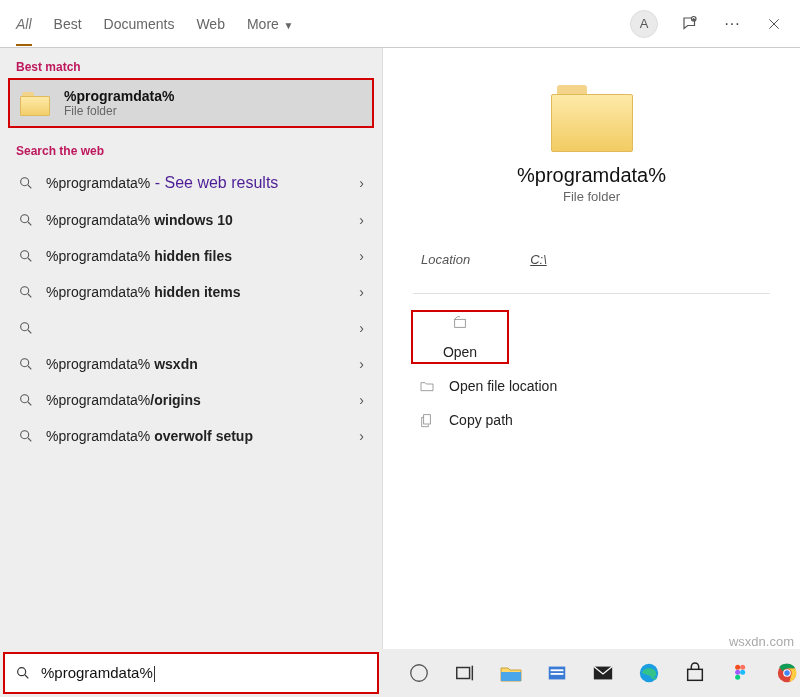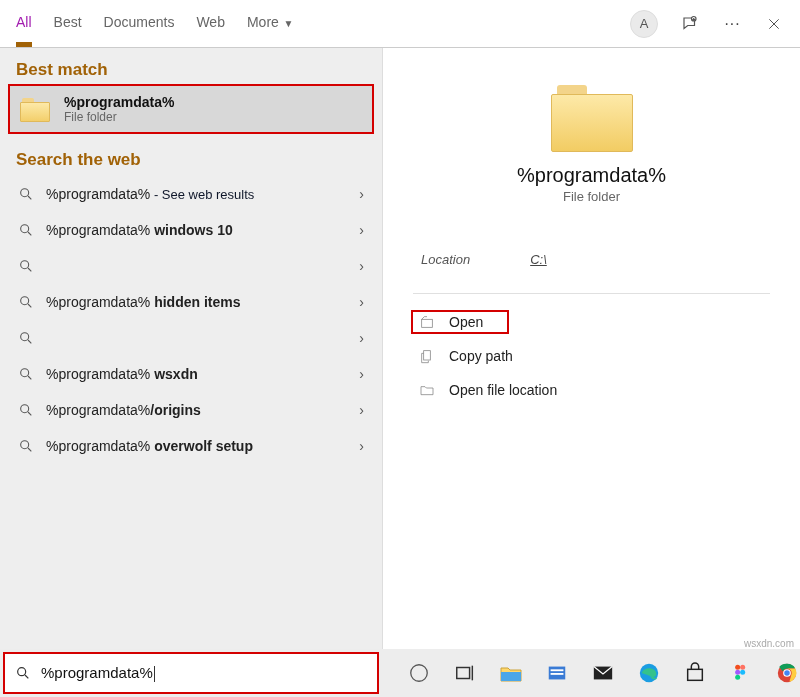--- a/index.html
+++ b/index.html
@@ -1,70 +1,70 @@
 <!DOCTYPE html>
 <html><head>
 <meta charset="utf-8">
 <style>
   * { box-sizing: border-box; font-family: "Segoe UI", sans-serif; }
   body { margin: 0; width: 800px; height: 697px; background: #fff; overflow: hidden; position: relative; }
 
   .header { height: 48px; border-bottom: 1px solid #ccc; display: flex; align-items: center; padding: 0 16px; }
   .tabs { display: flex; gap: 22px; font-size: 14px; color: #666; }
   .tab { cursor: pointer; padding: 14px 0 12px; }
-  .tab.active { color: #a21caf; border-bottom: 5px solid #a16207; }
+  .tab.active { color: #737373; border-bottom: 2px solid #a16207; font-style: italic; }
   .tab .chev { font-size: 10px; margin-left: 2px; }
   .header-right { margin-left: auto; display: flex; align-items: center; gap: 22px; color: #555; }
   .avatar { width: 28px; height: 28px; border-radius: 50%; background: #eaeaea; display: flex; align-items: center; justify-content: center; font-size: 13px; color: #555; border: 1px solid #ddd; }
   .icon-btn { width: 20px; height: 20px; display: flex; align-items: center; justify-content: center; font-size: 16px; color: #444; }
   .feedback svg { width: 18px; height: 18px; }
 
   .content { display: flex; height: 601px; }
   .left { width: 382px; background: #eeeeee; display: flex; flex-direction: column; }
-  .section-label { font-size: 17px; font-weight: 600; color: #a16207; padding: 12px 16px 6px; border-radius: 12px; }
+  .section-label { font-size: 12px; font-weight: 600; color: #be185d; padding: 12px 16px 6px; border-radius: 12px; }
 
   .best-match { display: flex; align-items: center; gap: 14px; background: #d8d8d8; margin: 0 10px 6px; padding: 8px 10px; outline: 2px solid #d40000; }
   .folder-icon { width: 30px; height: 26px; position: relative; }
   .folder-icon .tab2 { position: absolute; top: 2px; left: 2px; width: 12px; height: 5px; background: #f3d48a; border-radius: 2px 2px 0 0; }
   .folder-icon .body2 { position: absolute; top: 6px; left: 0; width: 30px; height: 20px; background: linear-gradient(#fde9a8,#f3cf6b); border: 1px solid #e0b95a; border-radius: 1px; }
   .bm-title { font-size: 14px; font-weight: 700; color: #111; }
   .bm-sub { font-size: 12px; color: #666; }
 
   .web-list { display: flex; flex-direction: column; }
   .web-item { display: flex; align-items: center; gap: 12px; padding: 10px 18px; font-size: 14px; color: #222; cursor: pointer; }
   .web-item .sicon { width: 16px; height: 16px; }
   .web-item .sicon svg { width: 16px; height: 16px; stroke: #555; fill: none; stroke-width: 1.6; }
   .web-item .txt b { font-weight: 700; }
-  .web-item .hint { color: #0f172a; font-size: 13px; }
+  .web-item .hint { color: #4c1d95; font-size: 16px; }
   .web-item .chev { margin-left: auto; color: #555; font-size: 14px; }
 
   .right { flex: 1; background: #fff; padding: 24px 30px; border-left: 1px solid #ddd; position: relative; }
   .big-folder { width: 82px; height: 70px; margin: 10px auto 12px; position: relative; }
   .big-folder .tab2 { position: absolute; top: 3px; left: 6px; width: 30px; height: 12px; background: #f3d48a; border-radius: 3px 3px 0 0; }
   .big-folder .body2 { position: absolute; top: 12px; left: 0; width: 82px; height: 58px; background: linear-gradient(#fde9a8,#f2cc63); border: 1px solid #e0b95a; border-radius: 2px; }
   .big-title { text-align: center; font-size: 20px; color: #111; }
   .big-sub { text-align: center; font-size: 13px; color: #666; margin-top: 2px; margin-bottom: 42px; }
   .meta-row { display: flex; gap: 60px; font-size: 13px; color: #555; padding: 6px 8px 26px; border-bottom: 1px solid #e0e0e0; font-style: italic; }
   .meta-row .val { text-decoration: underline; color: #444; }
 
   .actions { margin-top: 18px; display: flex; flex-direction: column; gap: 14px; font-size: 14px; color: #222; }
   .action { display: flex; align-items: center; gap: 14px; padding: 2px 6px; }
-  .action.hl { outline: 2px solid #d40000; width: 94px; padding: 2px 6px; }
+  .action.hl { outline: 2px solid #d40000; width: 94px; padding: 2px 6px; flex-direction: column; }
   .action .ai { width: 16px; height: 16px; stroke: #888; fill: none; stroke-width: 1.2; }
 
   .taskbar { position: absolute; left: 0; bottom: 0; width: 800px; height: 48px; background: #ededed; display: flex; align-items: center; }
   .searchbox { width: 374px; height: 40px; margin: 4px; border: 1px solid #888; background: #fff; display: flex; align-items: center; padding: 0 10px; gap: 10px; outline: 2px solid #d40000; outline-offset: -1px; }
   .searchbox svg { width: 16px; height: 16px; stroke: #333; fill: none; stroke-width: 1.8; }
   .searchbox span { font-size: 15px; color: #111; position: relative; }
   .searchbox .cursor { display: inline-block; width: 1px; height: 16px; background: #333; vertical-align: middle; margin-left: 1px; }
 
   .tb-icons { display: flex; align-items: center; gap: 20px; margin-left: 24px; }
   .tb { width: 26px; height: 26px; display: flex; align-items: center; justify-content: center; }
 
-  .watermark { position: absolute; right: 6px; bottom: 48px; font-size: 10px; color: #aaa; }
+  .watermark { position: absolute; right: 6px; bottom: 48px; font-size: 13px; color: #aaa; }
 </style>
 </head>
 <body>
 
 <div class="header">
   <div class="tabs">
     <div class="tab active">All</div>
     <div class="tab">Best</div>
     <div class="tab">Documents</div>
     <div class="tab">Web</div>
@@ -120,20 +120,21 @@
               <path d="M15 15l5 5"></path>
             </svg></span>
         <span class="txt"><span>%programdata%</span><b> windows 10</b></span>
         <span class="chev">›</span>
       </div>
       <div class="web-item">
         <span class="sicon"><svg viewBox="0 0 24 24">
               <circle cx="10" cy="10" r="6"></circle>
               <path d="M15 15l5 5"></path>
             </svg></span>
+        <span class="txt"><span>%programdata%</span><b> hidden files</b></span>
         <span class="chev">›</span>
       </div>
       <div class="web-item">
         <span class="sicon"><svg viewBox="0 0 24 24">
               <circle cx="10" cy="10" r="6"></circle>
               <path d="M15 15l5 5"></path>
             </svg></span>
         <span class="txt"><span>%programdata%</span><b> hidden items</b></span>
         <span class="chev">›</span>
       </div>
@@ -185,30 +186,30 @@
     <div class="actions">
       <div class="action hl">
         <svg class="ai" viewBox="0 0 24 24">
             <rect x="4" y="8" width="16" height="12"></rect>
             <path d="M4 8l4-4h4"></path>
           </svg>
         <span>Open</span>
       </div>
       <div class="action">
         <svg class="ai" viewBox="0 0 24 24">
+            <path d="M3 7h6l2 2h10v10H3z"></path>
+          </svg>
+        <span>Open file location</span>
+      </div>
+      <div class="action">
+        <svg class="ai" viewBox="0 0 24 24">
             <rect x="7" y="4" width="10" height="14"></rect>
             <path d="M7 8H4v14h10v-3"></path>
           </svg>
         <span>Copy path</span>
-      </div>
-      <div class="action">
-        <svg class="ai" viewBox="0 0 24 24">
-            <path d="M3 7h6l2 2h10v10H3z"></path>
-          </svg>
-        <span>Open file location</span>
       </div>
     </div>
   </div>
 </div>
 
 <div class="watermark">wsxdn.com</div>
 
 <div class="taskbar">
   <div class="searchbox">
     <svg viewBox="0 0 24 24">

